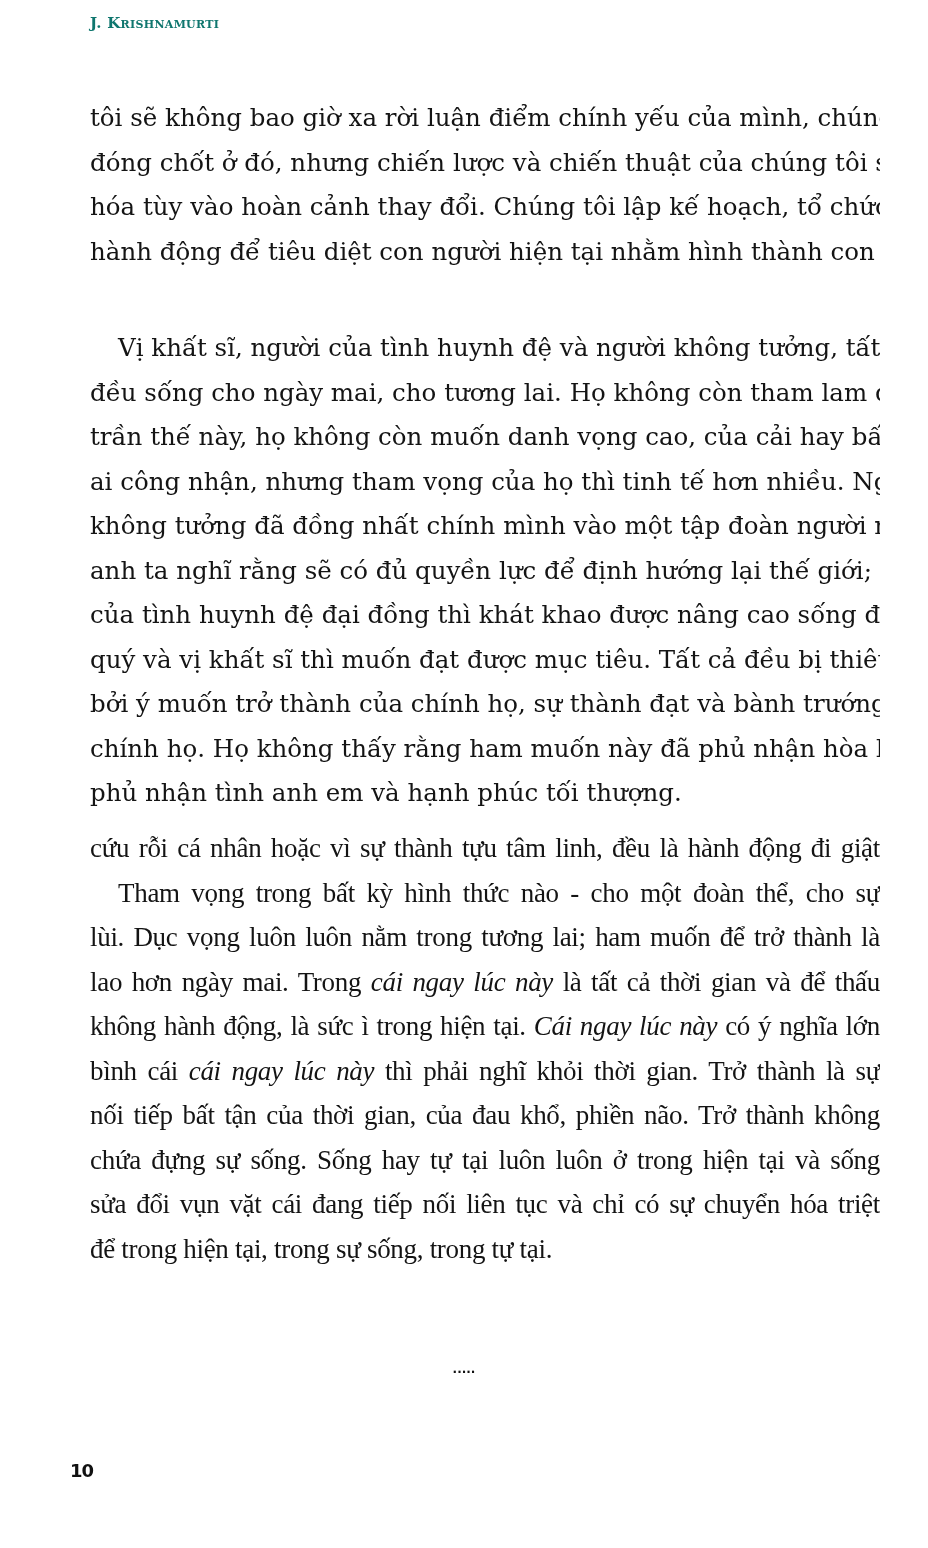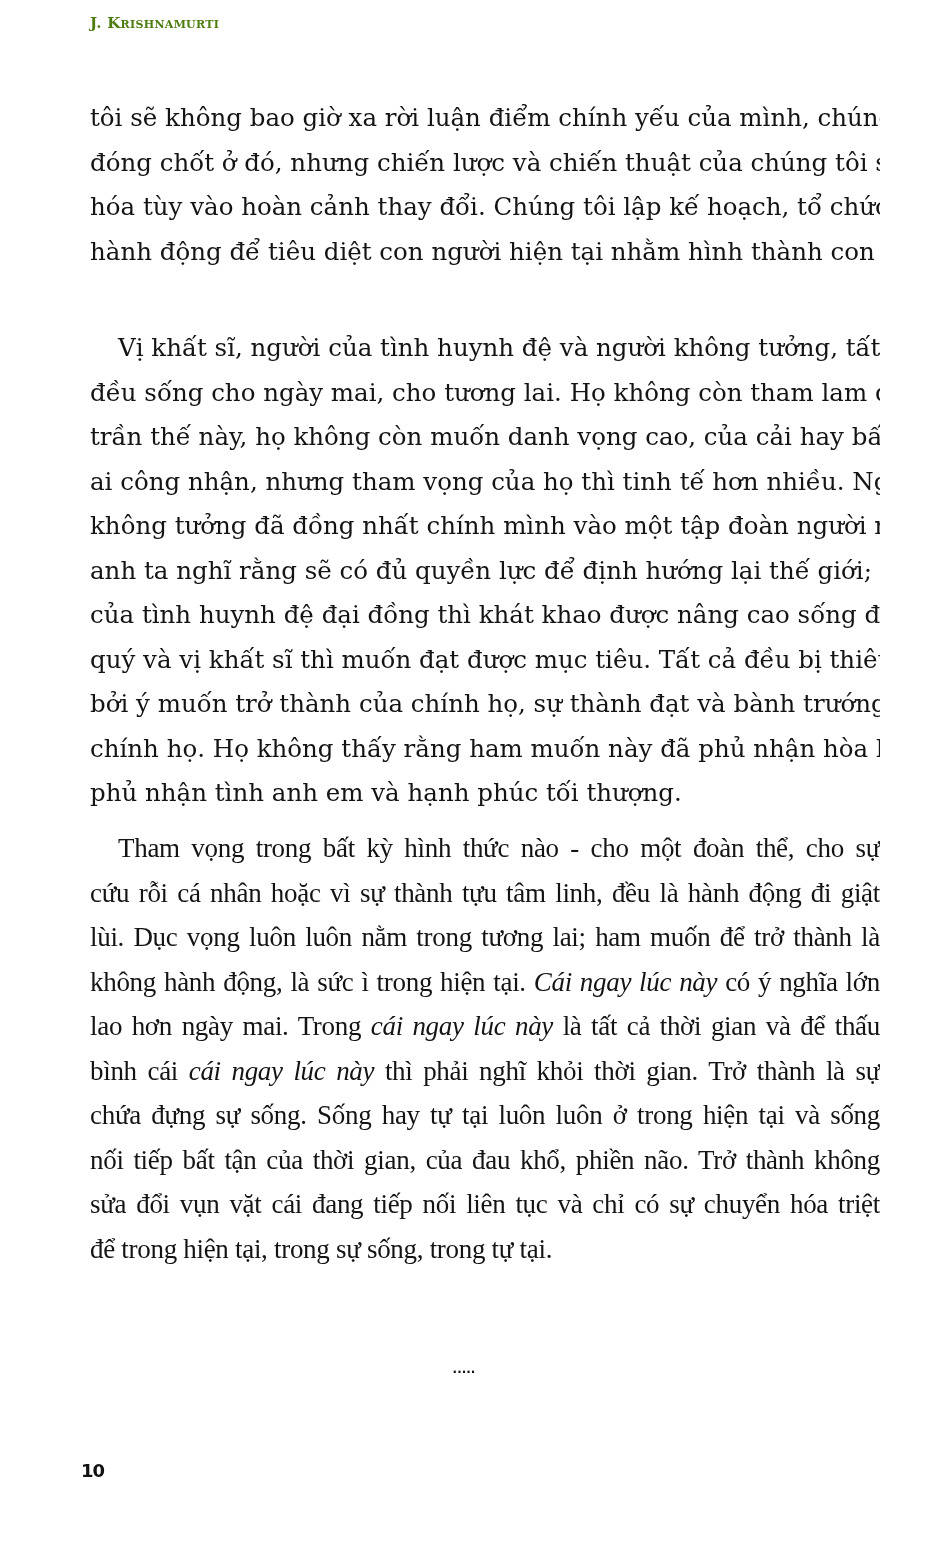--- a/index.html
+++ b/index.html
@@ -17,21 +17,21 @@
   }
   .running-head {
     position: absolute;
     left: 90px;
     top: 14px;
     font-family: "DejaVu Serif", serif;
     font-weight: bold;
     font-size: 15px;
     font-variant: small-caps;
     letter-spacing: 0.3px;
-    color: #4d7c0f;
+    color: #0f766e;
   }
   .body-text {
     position: absolute;
     left: 90px;
     width: 790px;
     font-size: 24.5px;
     color: #141414;
   }
   .line {
     display: block;
@@ -69,21 +69,20 @@
   }
   .page-number {
     position: absolute;
     left: 70px;
     top: 1460px;
     font-family: "DejaVu Sans", sans-serif;
     font-weight: bold;
     font-size: 18px;
     color: #111;
     letter-spacing: -1px;
-    margin-left: 11px;
   }
   .bleed {
     position: absolute;
     left: 520px;
     top: 1330px;
     width: 340px;
     height: 80px;
     font-family: "Liberation Serif", serif;
     font-size: 18px;
     color: #ececec;
@@ -111,28 +110,28 @@
       <span class="line"><span>ai công nhận, nhưng tham vọng của họ thì tinh tế hơn nhiều. Người</span></span>
       <span class="line"><span>không tưởng đã đồng nhất chính mình vào một tập đoàn người mà</span></span>
       <span class="line"><span>anh ta nghĩ rằng sẽ có đủ quyền lực để định hướng lại thế giới; người</span></span>
       <span class="line"><span>của tình huynh đệ đại đồng thì khát khao được nâng cao sống đời cao</span></span>
       <span class="line"><span>quý và vị khất sĩ thì muốn đạt được mục tiêu. Tất cả đều bị thiêu đốt</span></span>
       <span class="line"><span>bởi ý muốn trở thành của chính họ, sự thành đạt và bành trướng của</span></span>
       <span class="line"><span>chính họ. Họ không thấy rằng ham muốn này đã phủ nhận hòa bình,</span></span>
       <span class="line last"><span>phủ nhận tình anh em và hạnh phúc tối thượng.</span></span>
     </div>
     <div class="body-text narrow" style="top: 826px;">
+      <span class="line"><span>cứu rỗi cá nhân hoặc vì sự thành tựu tâm linh, đều là hành động đi giật</span></span>
       <span class="line indent"><span>Tham vọng trong bất kỳ hình thức nào - cho một đoàn thể, cho sự</span></span>
-      <span class="line"><span>cứu rỗi cá nhân hoặc vì sự thành tựu tâm linh, đều là hành động đi giật</span></span>
       <span class="line"><span>lùi. Dục vọng luôn luôn nằm trong tương lai; ham muốn để trở thành là</span></span>
+      <span class="line"><span>lao hơn ngày mai. Trong </span><span class="seg-italic">cái ngay lúc này</span><span> là tất cả thời gian và để thấu</span></span>
       <span class="line"><span>không hành động, là sức ì trong hiện tại. </span><span class="seg-italic">Cái ngay lúc này</span><span> có ý nghĩa lớn</span></span>
-      <span class="line"><span>lao hơn ngày mai. Trong </span><span class="seg-italic">cái ngay lúc này</span><span> là tất cả thời gian và để thấu</span></span>
       <span class="line"><span>bình cái </span><span class="seg-italic">cái ngay lúc này</span><span> thì phải nghĩ khỏi thời gian. Trở thành là sự</span></span>
+      <span class="line"><span>nối tiếp bất tận của thời gian, của đau khổ, phiền não. Trở thành không</span></span>
       <span class="line"><span>chứa đựng sự sống. Sống hay tự tại luôn luôn ở trong hiện tại và sống</span></span>
-      <span class="line"><span>nối tiếp bất tận của thời gian, của đau khổ, phiền não. Trở thành không</span></span>
       <span class="line"><span>sửa đổi vụn vặt cái đang tiếp nối liên tục và chỉ có sự chuyển hóa triệt</span></span>
       <span class="line last"><span>để trong hiện tại, trong sự sống, trong tự tại.</span></span>
     </div>
   </div>
 
 <div class="bleed"></div>
 
 <div class="section-break">.....</div>
 
 <div class="page-number">10</div>

